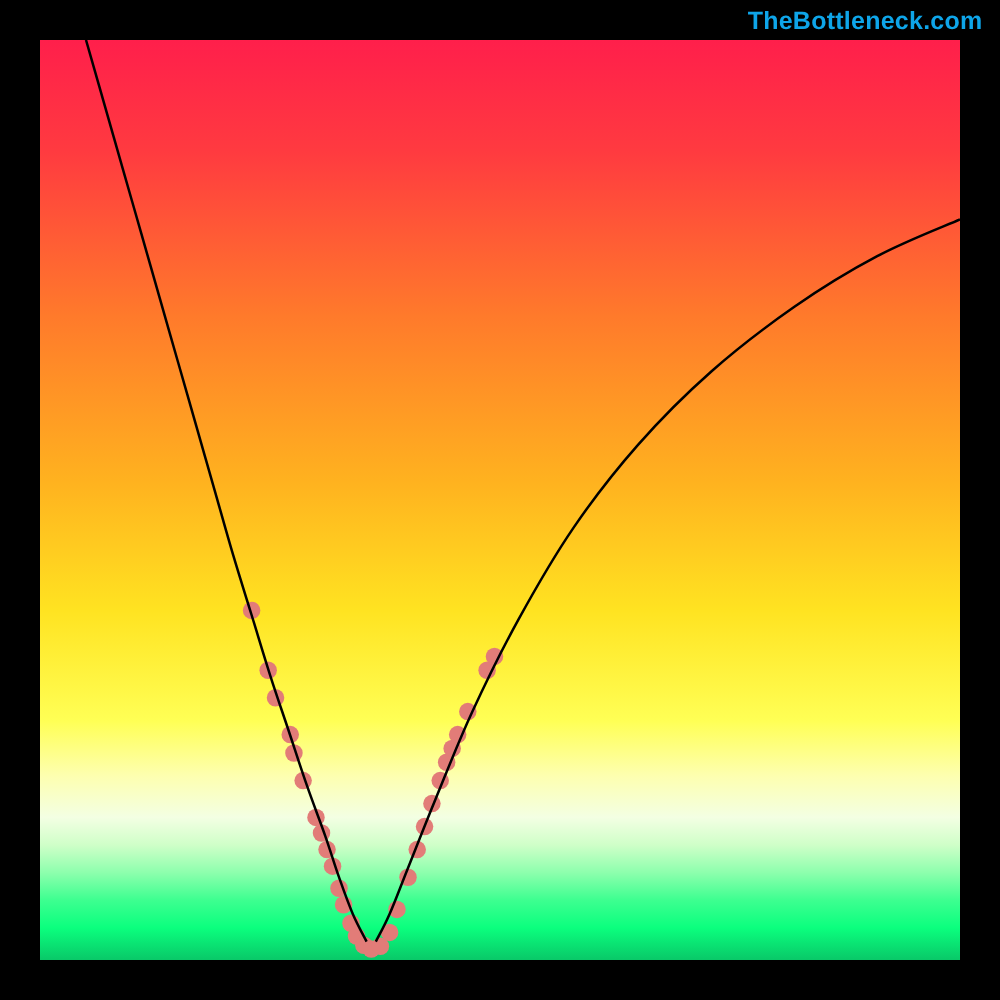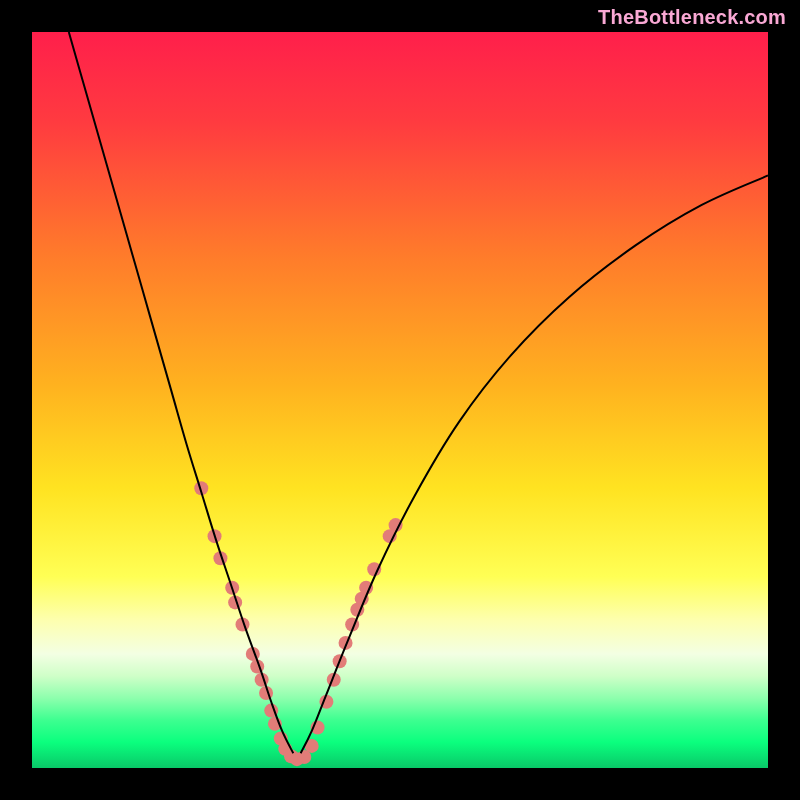--- a/index.html
+++ b/index.html
@@ -22,21 +22,21 @@
     position: absolute;
     inset: 0;
   }
   .watermark {
     position: absolute;
     top: 6px;
     right: 14px;
     font-family: Arial, Helvetica, sans-serif;
     font-size: 20px;
     font-weight: 600;
-    color: #f9a8d4;
+    color: #0ea5e9;
     letter-spacing: 0.2px;
   }
   svg.curves {
     position: absolute;
     inset: 0;
   }
 </style>
 </head>
 <body>
 

